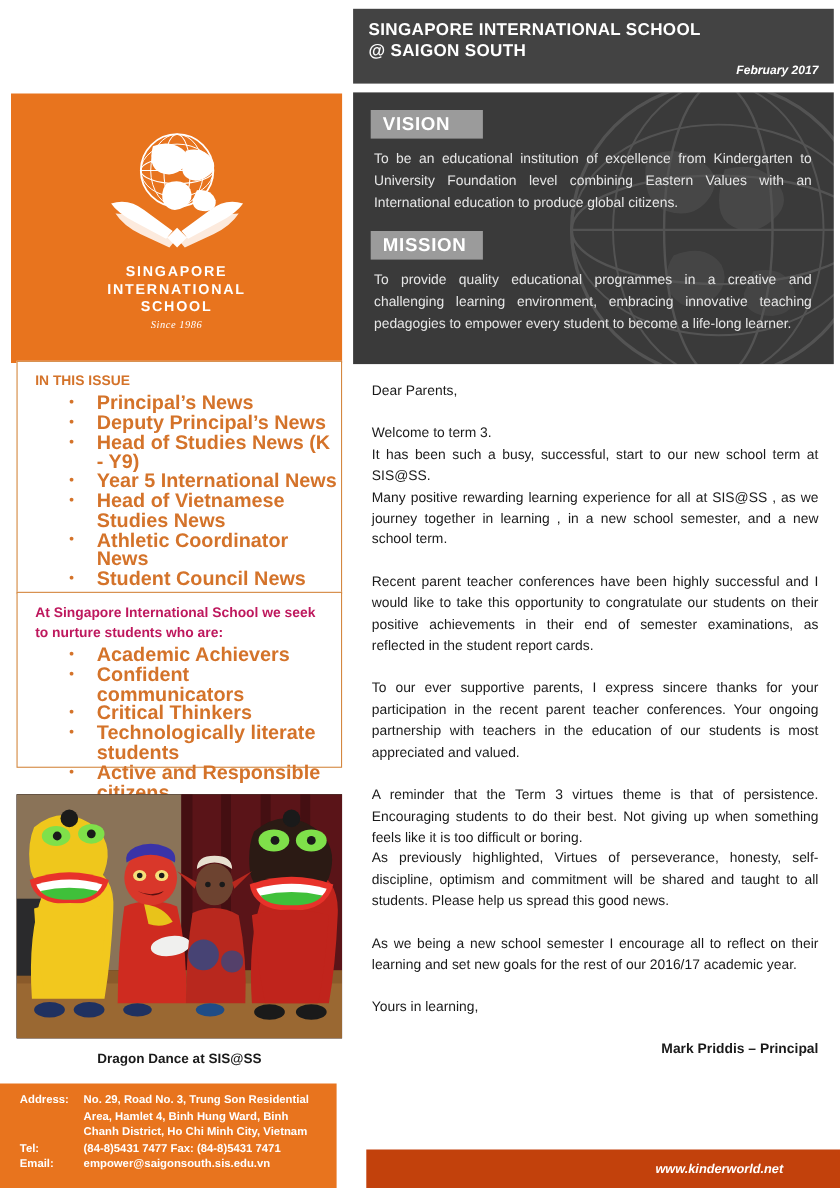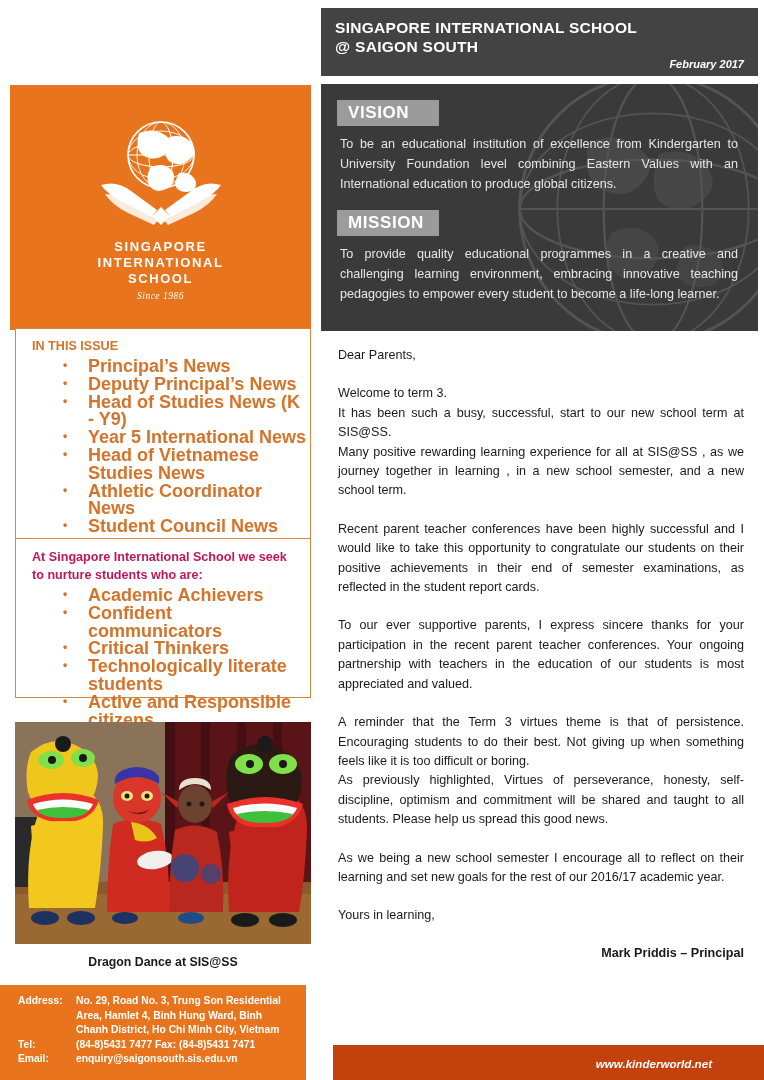--- a/index.html
+++ b/index.html
@@ -311,21 +311,21 @@
     <div class="frow">
       <div class="flabel">Address:</div>
       <div class="fval">No. 29, Road No. 3, Trung Son Residential Area, Hamlet 4, Binh Hung Ward, Binh Chanh District, Ho Chi Minh City, Vietnam</div>
     </div>
     <div class="frow">
       <div class="flabel">Tel:</div>
       <div class="fval">(84-8)5431 7477   Fax: (84-8)5431 7471</div>
     </div>
     <div class="frow">
       <div class="flabel">Email:</div>
-      <div class="fval">enquiry@saigonsouth.sis.edu.vn</div>
+      <div class="fval">empower@saigonsouth.sis.edu.vn</div>
     </div>
   </div>
 
   <div class="footer-gray">
     <div class="footer-url">www.kinderworld.net</div>
   </div>
 
 </div>
 
 </body></html>

